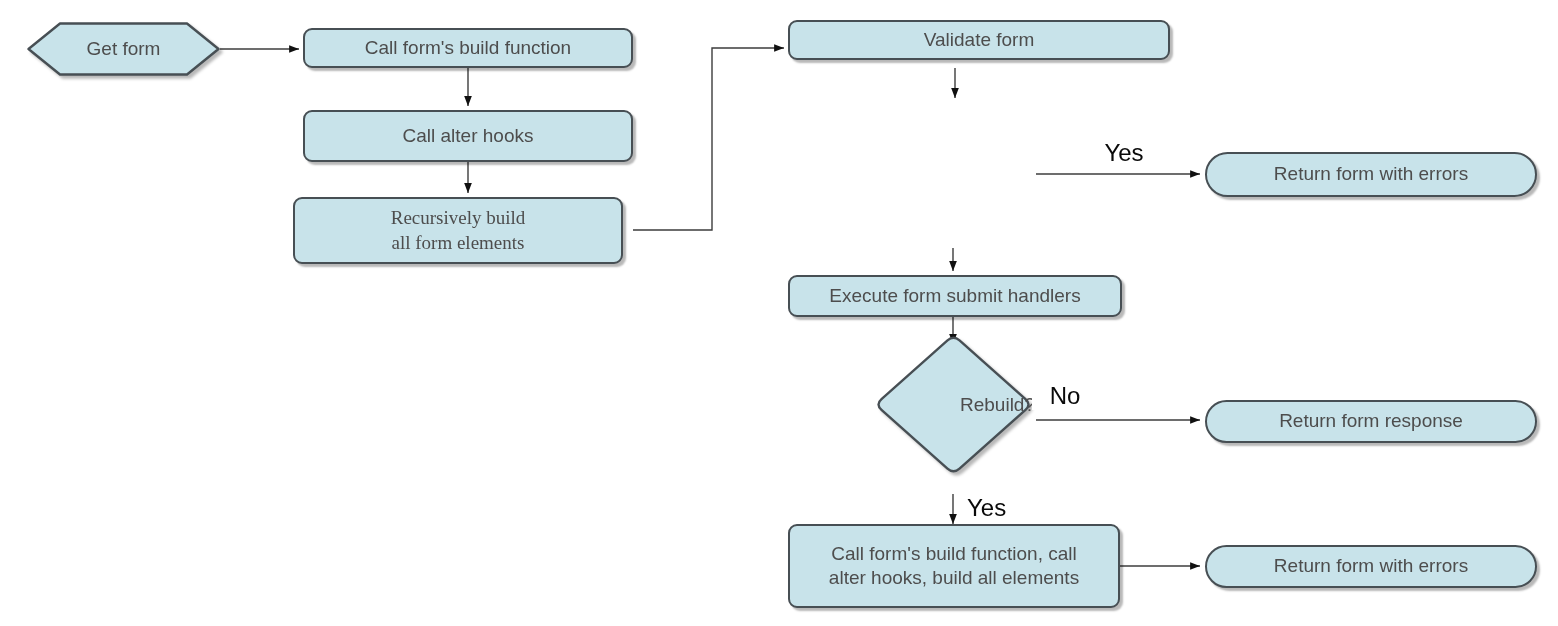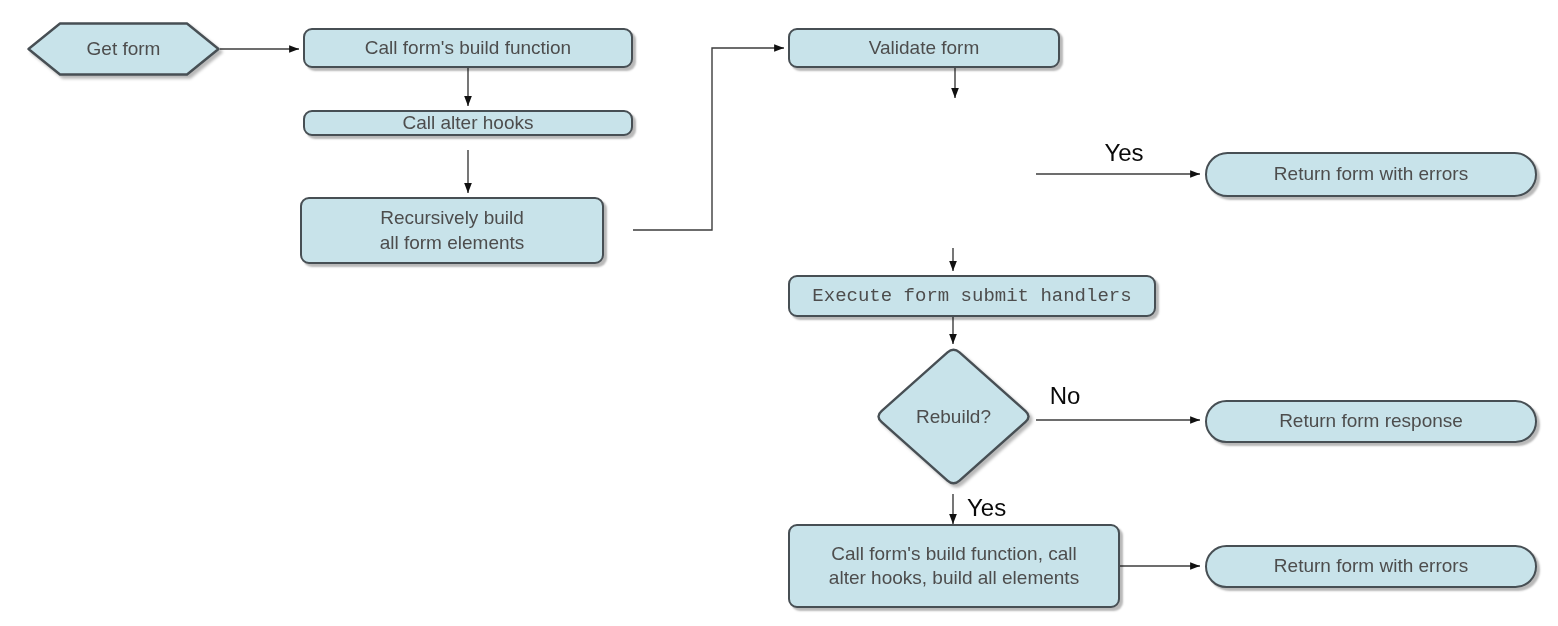--- a/index.html
+++ b/index.html
@@ -79,33 +79,33 @@
 
   <div class="shape-svg-node" style="left:27px;top:22px;width:193px;height:54px;align-items:center;">
     <svg width="193" height="54" viewBox="0 0 193 54">
       <path class="shape-path" d="M33 1.5 L160 1.5 L191.5 27 L160 52.5 L33 52.5 L1.5 27 Z"></path>
     </svg>
     <span class="shape-label">Get form</span>
   </div>
 
   <div class="node rect" style="left:303px;top:28px;width:330px;height:40px;">Call form's build function</div>
 
-  <div class="node rect" style="left:303px;top:110px;width:330px;height:26px;">Call alter hooks</div>
+  <div class="node rect" style="left:303px;top:110px;width:330px;height:52px;">Call alter hooks</div>
 
-  <div class="node rect" style="left:300px;top:197px;width:304px;height:67px;">Recursively build
+  <div class="node rect" style="left:293px;top:197px;width:330px;height:67px;font-family:Liberation Serif, serif;">Recursively build
 all form elements</div>
 
-  <div class="node rect" style="left:788px;top:28px;width:272px;height:40px;text-align:right;">Validate form</div>
+  <div class="node rect" style="left:788px;top:20px;width:382px;height:40px;text-align:right;">Validate form</div>
 
 
   <div class="node pill" style="left:1205px;top:152px;width:332px;height:45px;">Return form with errors</div>
 
-  <div class="node rect" style="left:788px;top:275px;width:368px;height:42px;font-family:Liberation Mono, monospace;">Execute form submit handlers</div>
+  <div class="node rect" style="left:788px;top:275px;width:334px;height:42px;">Execute form submit handlers</div>
 
-  <div class="shape-svg-node" style="left:872px;top:344px;width:163px;height:145px;">
+  <div class="shape-svg-node" style="left:872px;top:332px;width:163px;height:145px;justify-content:flex-end;">
     <svg width="163" height="145" viewBox="0 0 163 145">
       <path class="shape-path" d="M75.5 8.3 Q81.5 3 87.5 8.3 L153.5 67.2 Q159.5 72.5 153.5 77.8 L87.5 136.7 Q81.5 142 75.5 136.7 L9.5 77.8 Q3.5 72.5 9.5 67.2 Z"></path>
     </svg>
     <span class="shape-label">Rebuild?</span>
   </div>
 
   <div class="node pill" style="left:1205px;top:400px;width:332px;height:43px;text-align:center;">Return form response</div>
 
   <div class="node rect" style="left:788px;top:524px;width:332px;height:84px;">Call form's build function, call
 alter hooks, build all elements</div>

